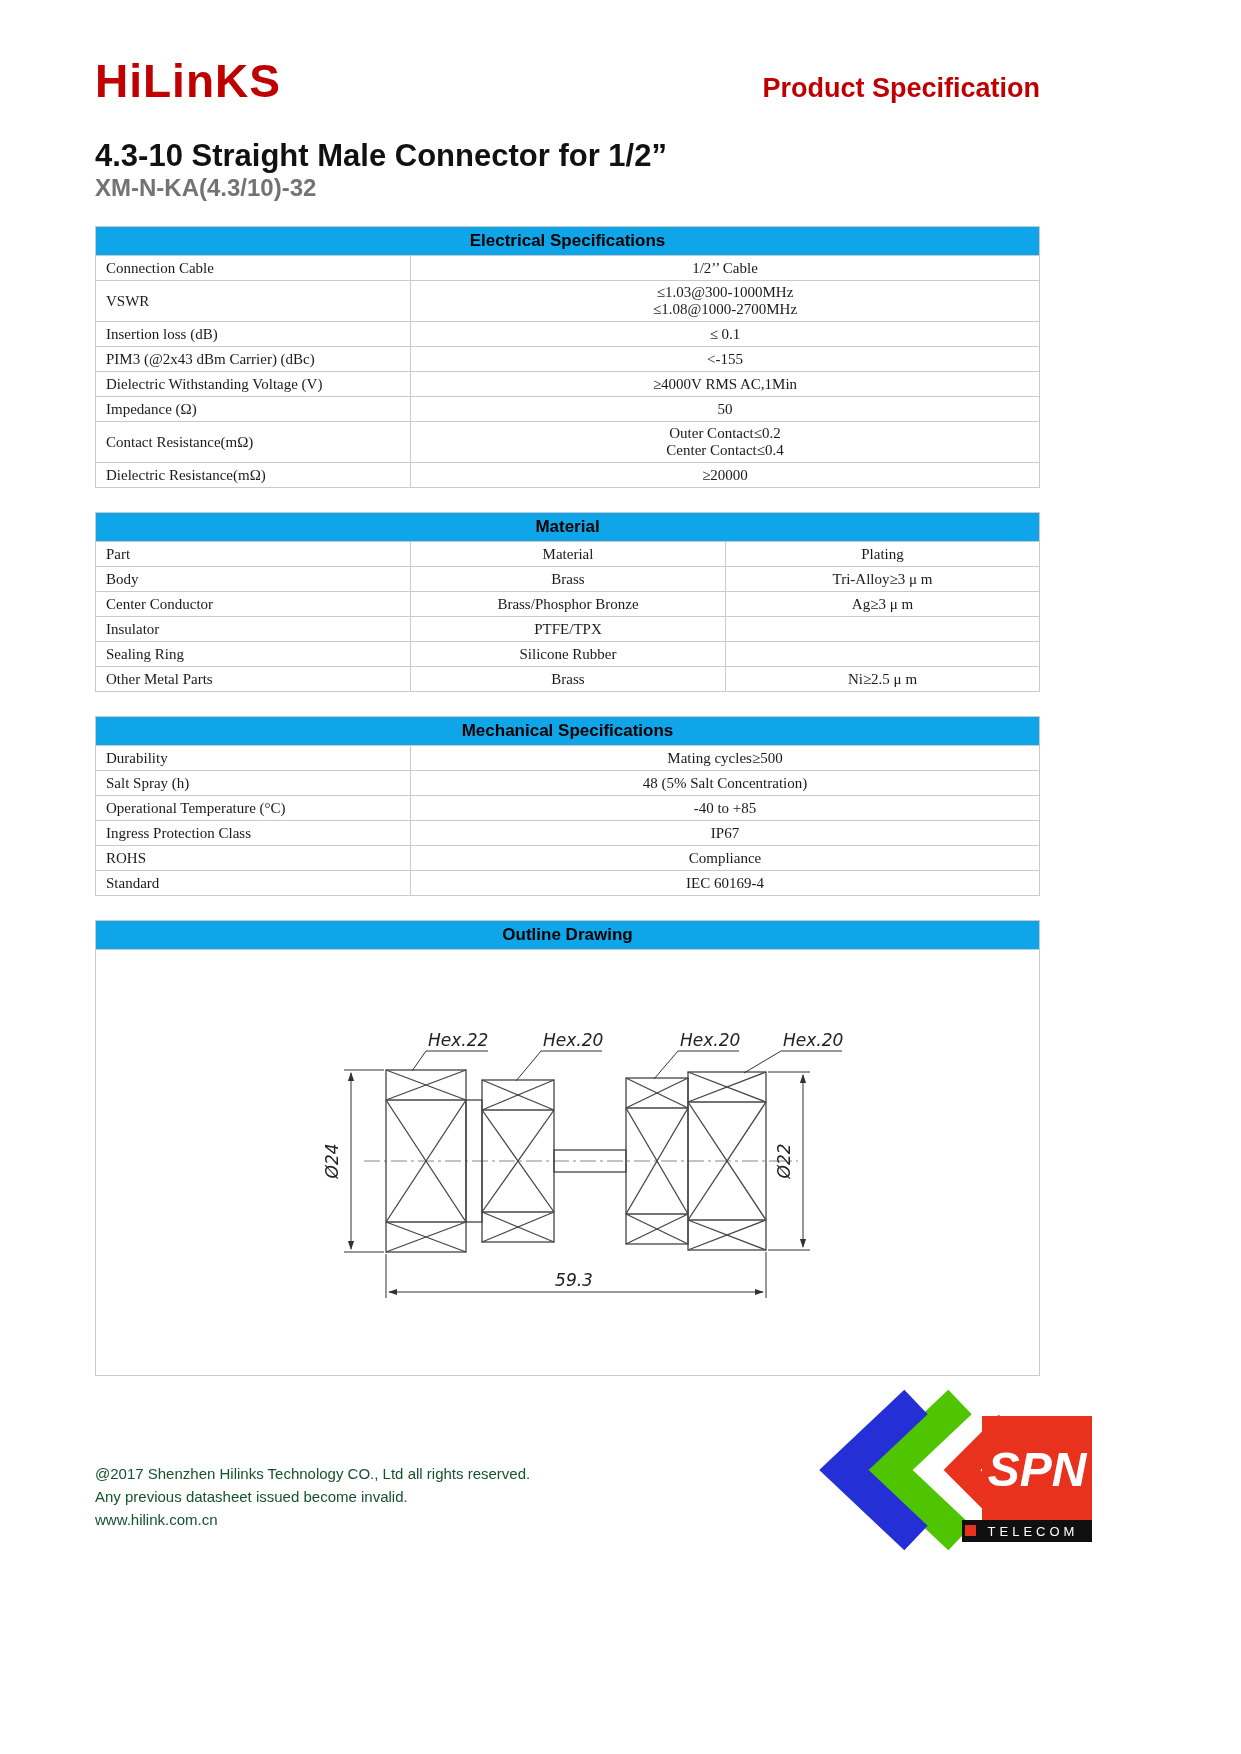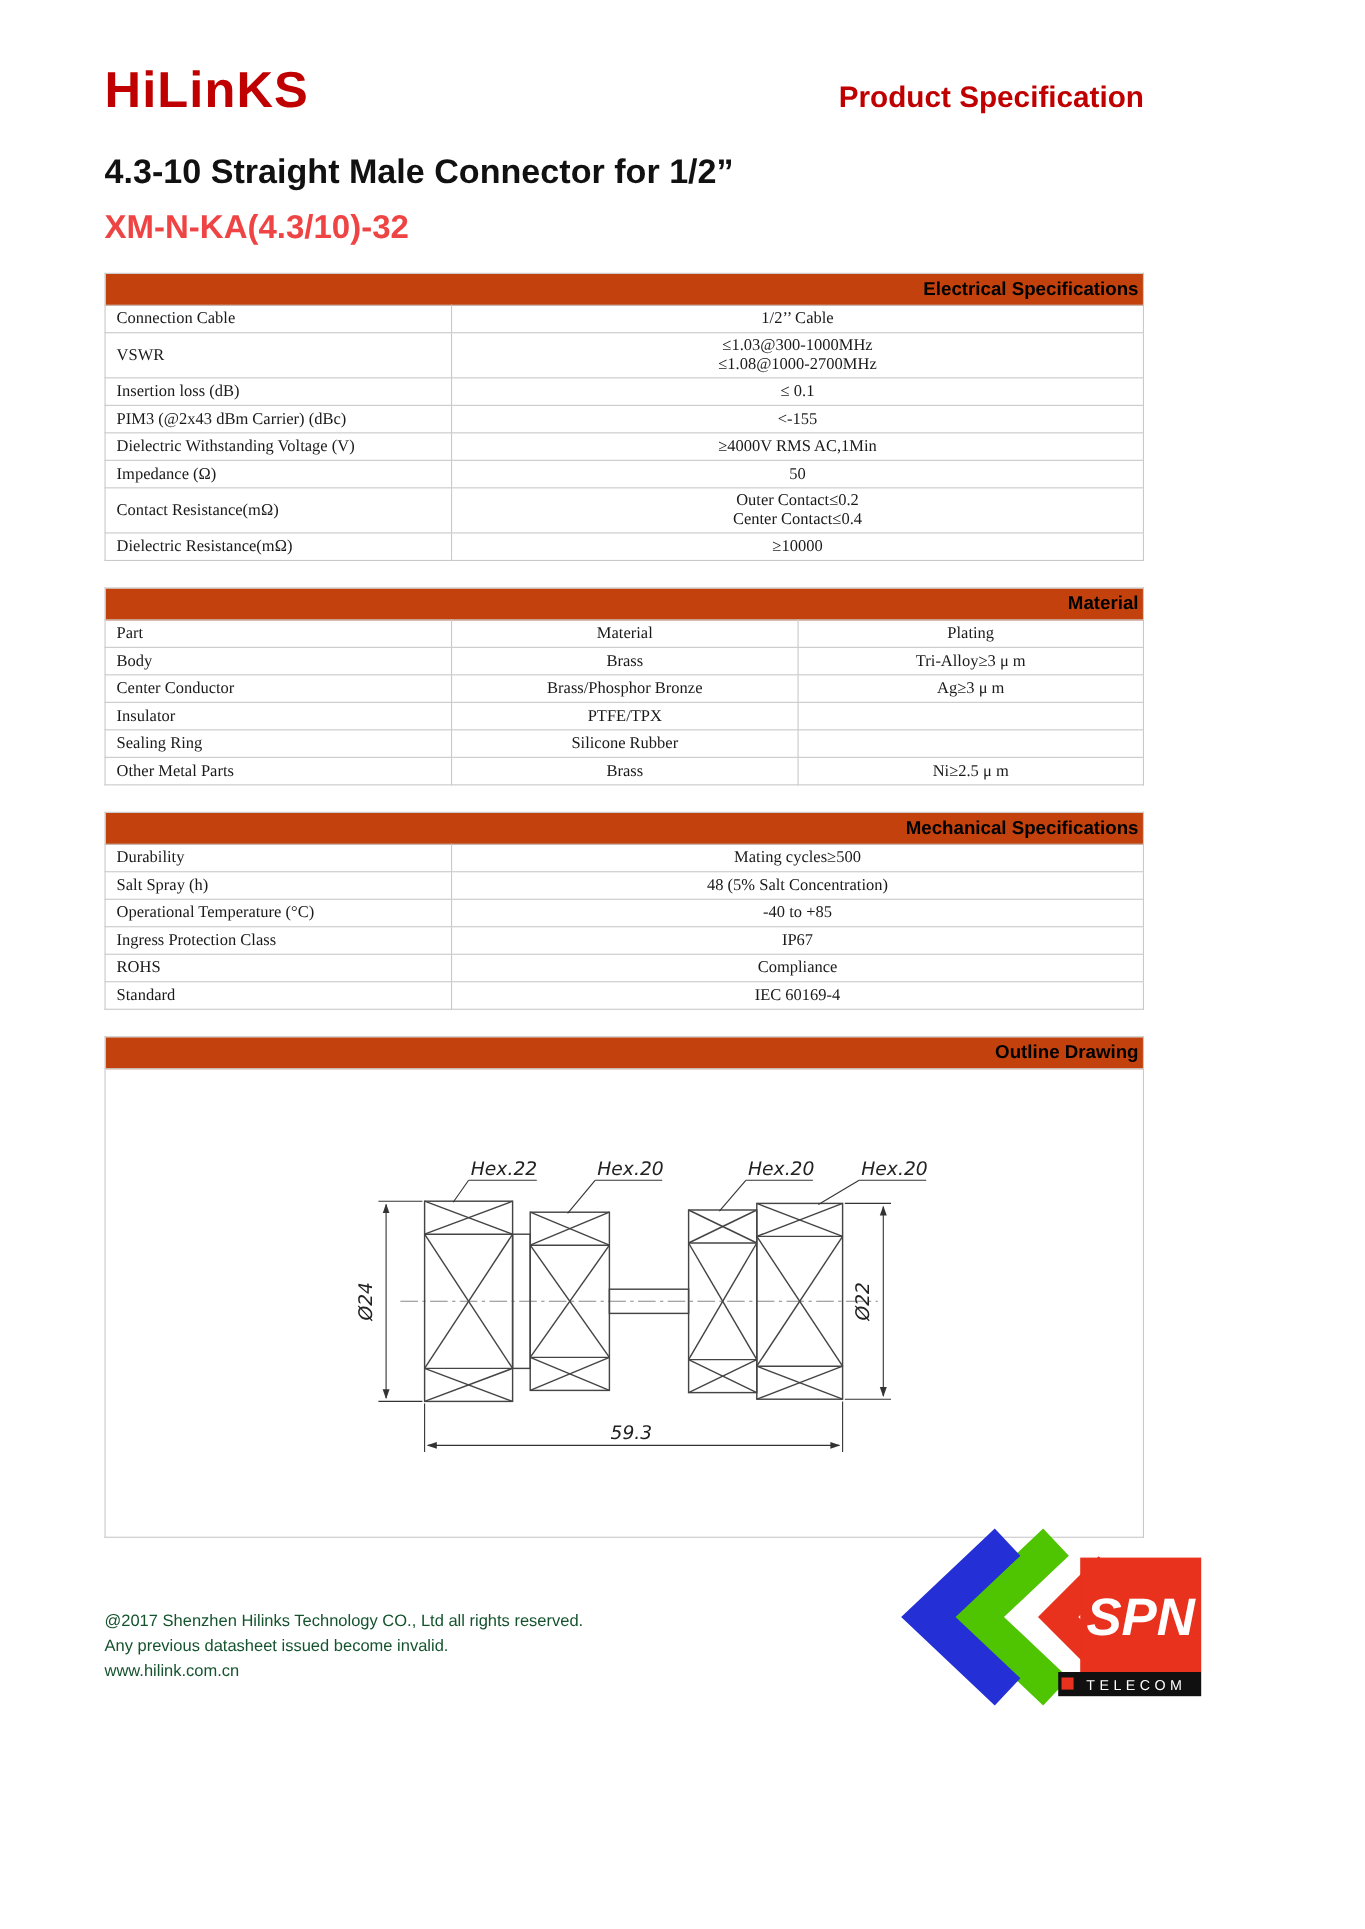--- a/index.html
+++ b/index.html
@@ -9,28 +9,28 @@
     margin:0 auto; overflow:hidden; color:#1a1a1a;
   }
   .content { position:absolute; left:95px; top:0; width:945px; }
 
   
   .hdr { display:flex; justify-content:space-between; align-items:flex-end; margin-top:58px; }
   .logo { color:#C00000; font-size:46px; font-weight:800; letter-spacing:1px; line-height:1; }
   .doc-type { color:#C00000; font-size:27px; font-weight:bold; line-height:1.1; }
 
   .title-main { margin-top:34px; font-size:31px; font-weight:bold; color:#111; }
-  .title-model { margin-top:16px; font-size:30px; font-weight:bold; color:#ef4444; }
+  .title-model { margin-top:0; font-size:24px; font-weight:bold; color:#737373; }
 
   
   table { width:100%; border-collapse:collapse; font-size:15px; color:#1a1a1a; table-layout:fixed; }
   .tbl { margin-top:24px; }
   th.section {
-    background:#c2410c; font-size:17px; font-weight:bold; color:#000;
-    padding:4px; border:1px solid #c9c9c9; text-align:right;
+    background:#0ea5e9; font-size:17px; font-weight:bold; color:#000;
+    padding:4px; border:1px solid #c9c9c9; text-align:center;
   }
   td { border:1px solid #c9c9c9; padding:3px 10px; height:25px; vertical-align:middle;font-family:Liberation Serif, serif; }
   td.lbl { text-align:left; }
   td.val { text-align:center; white-space:pre-line; }
 
   
   .draw-box { border:1px solid #c9c9c9; border-top:none; height:426px; }
   .dtxt { font-style:italic; font-size:17px; fill:#222; font-family:"DejaVu Sans", sans-serif; }
 
   
@@ -86,21 +86,21 @@
         <td class="lbl">Impedance (Ω)</td>
         <td class="val">50</td>
           </tr>
       <tr>
         <td class="lbl">Contact Resistance(mΩ)</td>
         <td class="val">Outer Contact≤0.2
 Center Contact≤0.4</td>
           </tr>
       <tr>
         <td class="lbl">Dielectric Resistance(mΩ)</td>
-        <td class="val">≥10000</td>
+        <td class="val">≥20000</td>
           </tr>
     </tbody>
       </table>
 
     <table class="tbl">
       <colgroup>
           <col style="width:315px">
           <col style="width:315px">
           <col>
         </colgroup>

